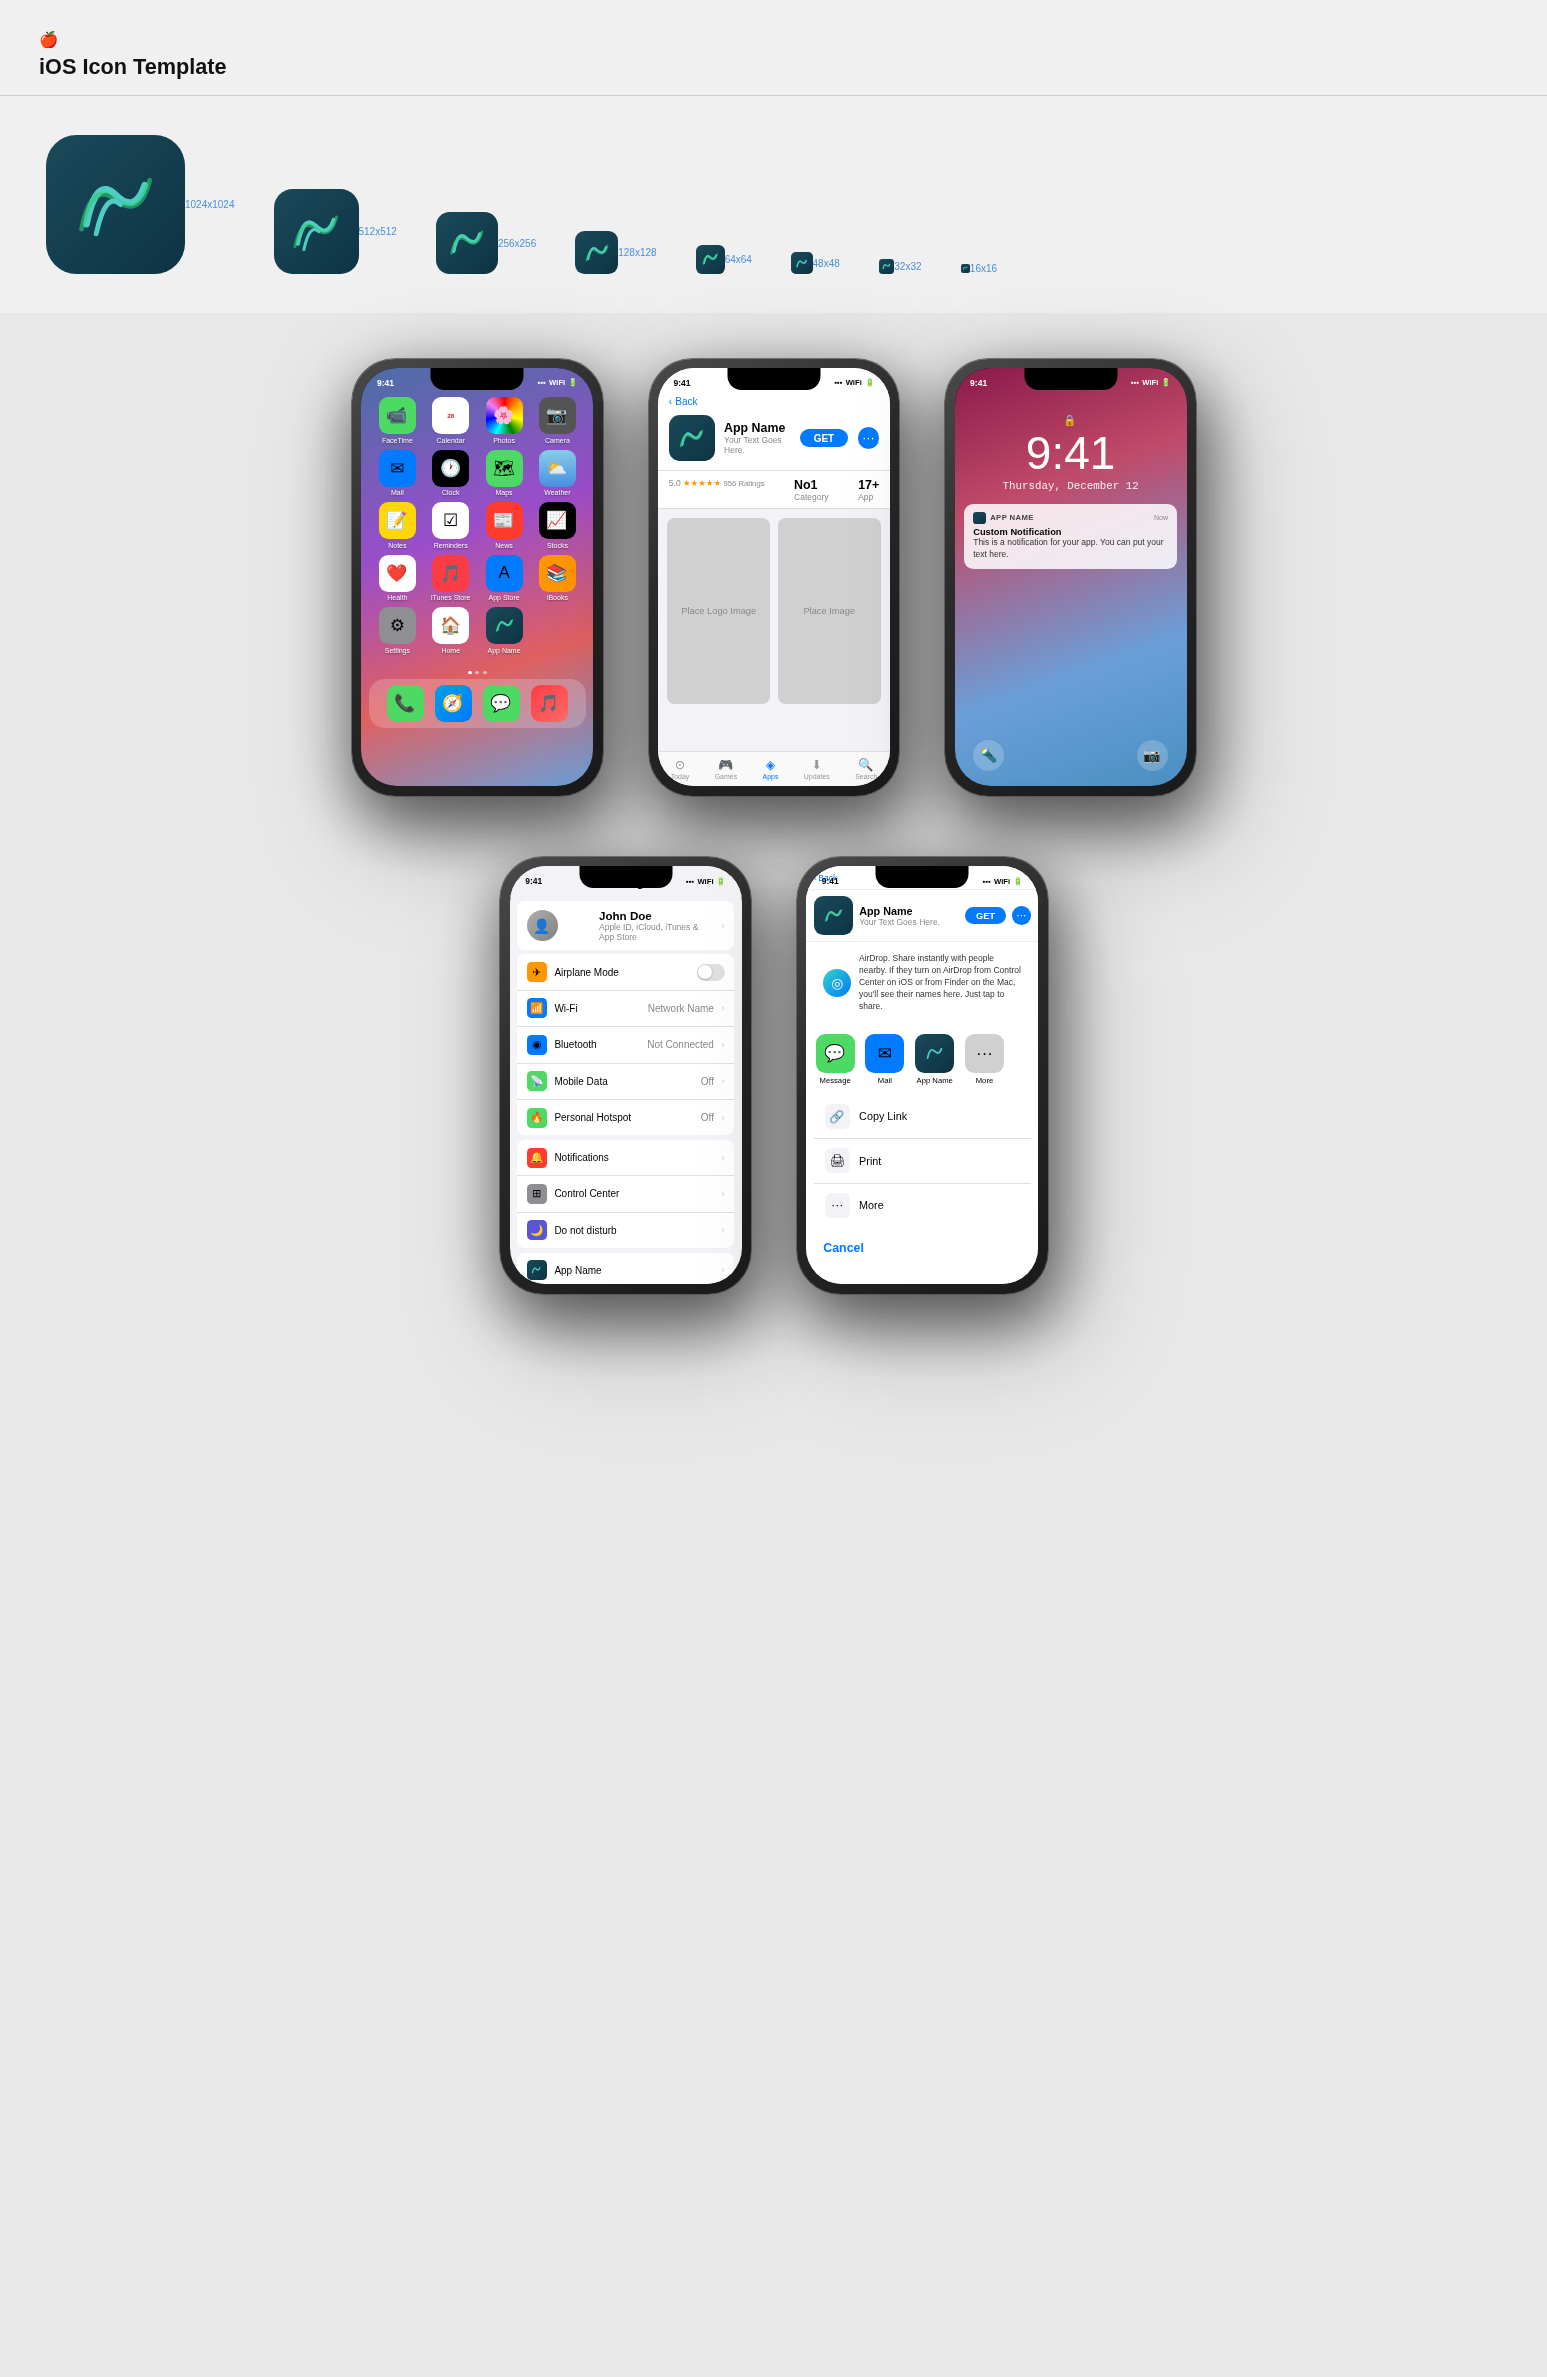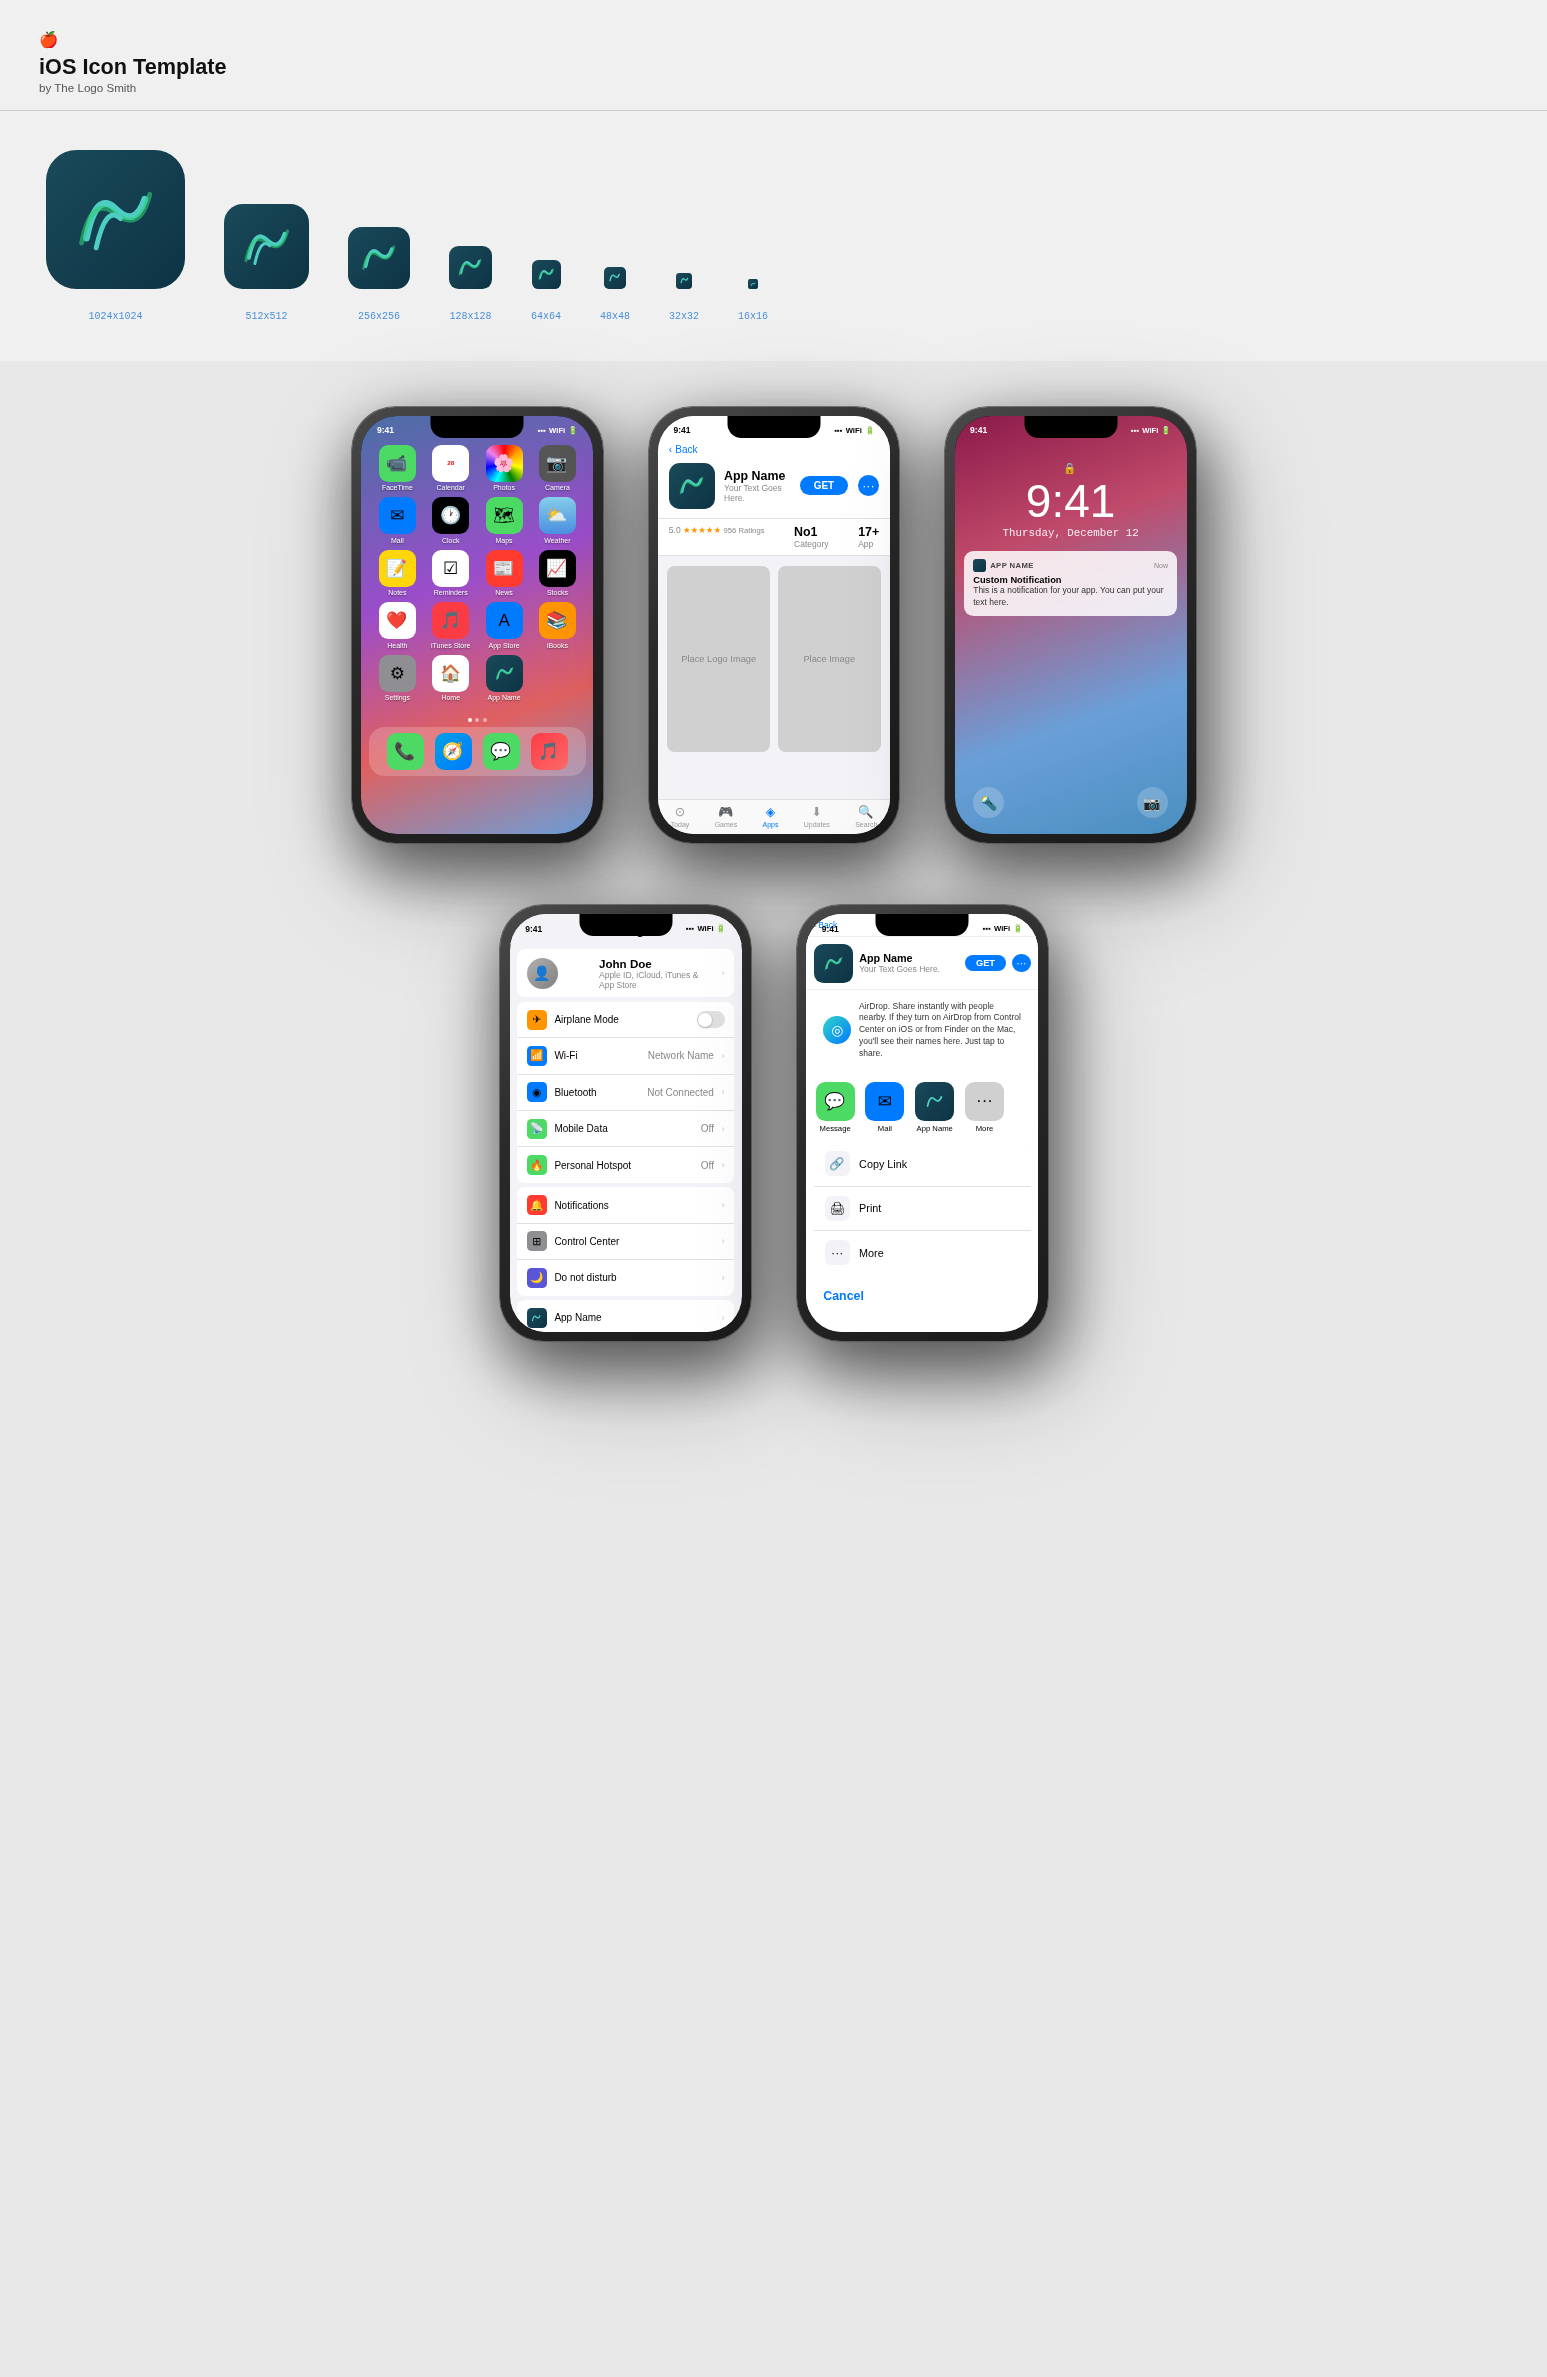--- a/index.html
+++ b/index.html
@@ -35,24 +35,23 @@
     
     .icons-section {
       padding: 39px 46px;
       display: flex;
       align-items: flex-end;
       gap: 39px;
       background: #f0f0f0;
     }
     .icon-item {
       display: flex;
-      flex-direction: column;
-      align-items: center;
-      gap: 22px;
-      font-family: Liberation Mono, monospace;
+      flex-direction: row;
+      align-items: center;
+      gap: 0;
     }
     .icon-label {
       font-size: 10px;
       color: #4a90d9;
       text-align: center;
     }
     .app-icon {
       background: linear-gradient(135deg, #1a4a5a 0%, #0d3344 100%);
       border-radius: 22%;
       display: flex;
@@ -561,21 +560,20 @@
     .phone-shadow {
       filter: drop-shadow(15.5px 23px 46px rgba(0,0,0,0.3));
     }
   </style>
 </head>
 <body>
 
 <div class="header">
   <div class="header-apple">🍎</div>
   <div class="header-title">iOS Icon Template</div>
-  <div class="header-sub">by The Logo Smith</div>
 </div>
 
 <div class="icons-section">
 
   <div class="icon-item">
     <div class="app-icon" style="width:139px;height:139px;">
       <svg viewBox="0 0 100 100" xmlns="http://www.w3.org/2000/svg">
         <path d="M20,70 Q30,20 50,40 Q70,60 80,30" stroke="#4ecdc4" stroke-width="7" fill="none" stroke-linecap="round"></path>
         <path d="M15,75 Q25,25 50,45 Q75,65 85,25" stroke="#2ecc71" stroke-width="5" fill="none" stroke-linecap="round" opacity="0.6"></path>
         <path d="M30,80 Q40,35 55,50" stroke="#4ecdc4" stroke-width="5" fill="none" stroke-linecap="round"></path>

